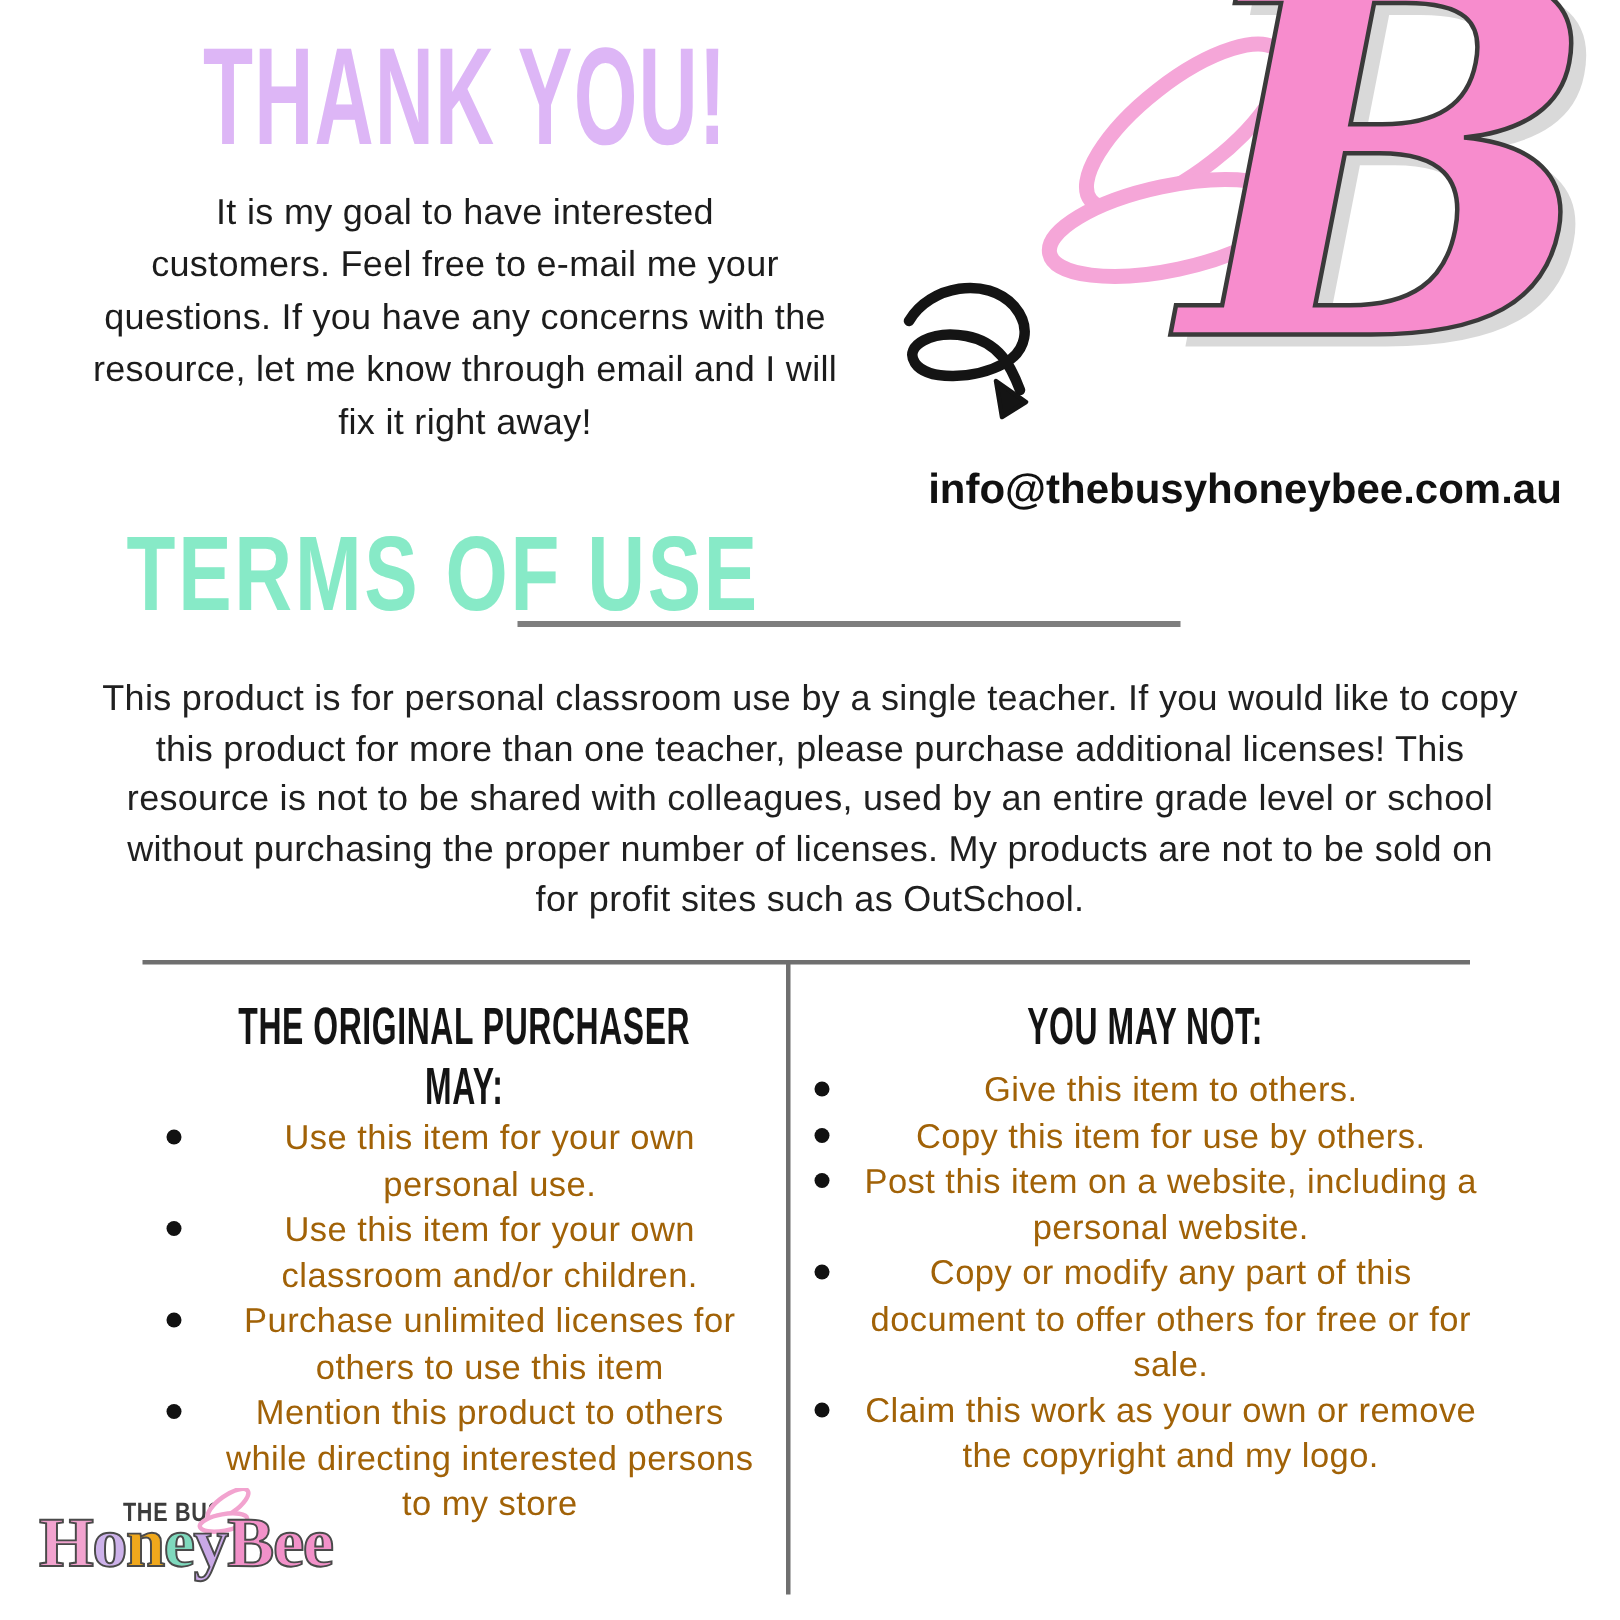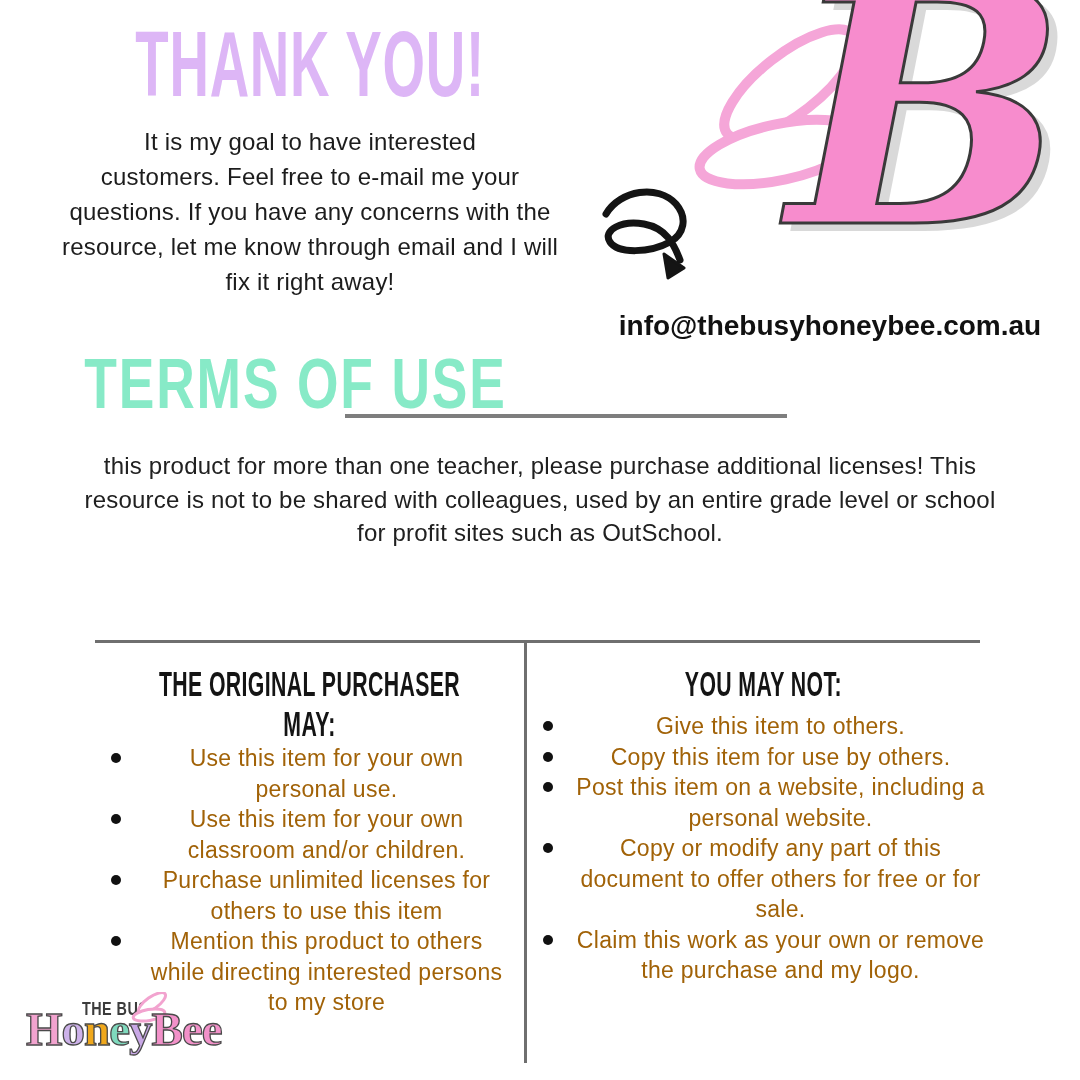--- a/index.html
+++ b/index.html
@@ -91,22 +91,24 @@
     </svg>
     <p class="brand-b">B</p>
   </div>
 
   <p class="email">info@thebusyhoneybee.com.au</p>
 
   <h2 class="terms-title"><span class="squish">TERMS OF USE</span></h2>
   <div class="terms-underline"></div>
 
   <div class="terms-par">
+      <div>This product is for personal classroom use by a single teacher. If you would like to copy</div>
       <div>this product for more than one teacher, please purchase additional licenses! This</div>
       <div>resource is not to be shared with colleagues, used by an entire grade level or school</div>
+      <div>without purchasing the proper number of licenses. My products are not to be sold on</div>
       <div>for profit sites such as OutSchool.</div>
     </div>
 
   <div class="divider-h"></div>
   <div class="divider-v"></div>
 
   <section class="col col-left">
     <h3><span class="squish">THE ORIGINAL PURCHASER MAY:</span></h3>
     <ul class="rule-list">
         <li>Use this item for your own personal use.</li>
@@ -116,21 +118,21 @@
       </ul>
   </section>
 
   <section class="col col-right">
     <h3><span class="squish">YOU MAY NOT:</span></h3>
     <ul class="rule-list">
         <li>Give this item to others.</li>
         <li>Copy this item for use by others.</li>
         <li>Post this item on a website, including a personal website.</li>
         <li>Copy or modify any part of this document to offer others for free or for sale.</li>
-        <li>Claim this work as your own or remove the purchase and my logo.</li>
+        <li>Claim this work as your own or remove the copyright and my logo.</li>
       </ul>
   </section>
 
   <div class="footer-logo">
     <p class="footer-tagline">THE BUSY</p>
     <svg class="footer-wings" viewBox="0 0 46 32" fill="none">
       <ellipse cx="22" cy="11" rx="16" ry="6" fill="#ffffff" stroke="#f2a3cf" stroke-width="3" transform="rotate(-35 22 11)"></ellipse>
       <ellipse cx="19" cy="23" rx="16" ry="5.5" fill="#ffffff" stroke="#f2a3cf" stroke-width="3" transform="rotate(-10 19 23)"></ellipse>
     </svg>
     <div class="footer-word"><span class="b-letter" style="color: rgb(242, 163, 207);">H</span><span class="b-letter" style="color: rgb(205, 178, 234);">o</span><span class="b-letter" style="color: rgb(240, 168, 28);">n</span><span class="b-letter" style="color: rgb(127, 217, 189);">e</span><span class="b-letter" style="color: rgb(201, 168, 230);">y</span><span class="b-letter" style="color: rgb(242, 145, 201);">B</span><span class="b-letter" style="color: rgb(242, 145, 201);">e</span><span class="b-letter" style="color: rgb(242, 145, 201);">e</span></div>

